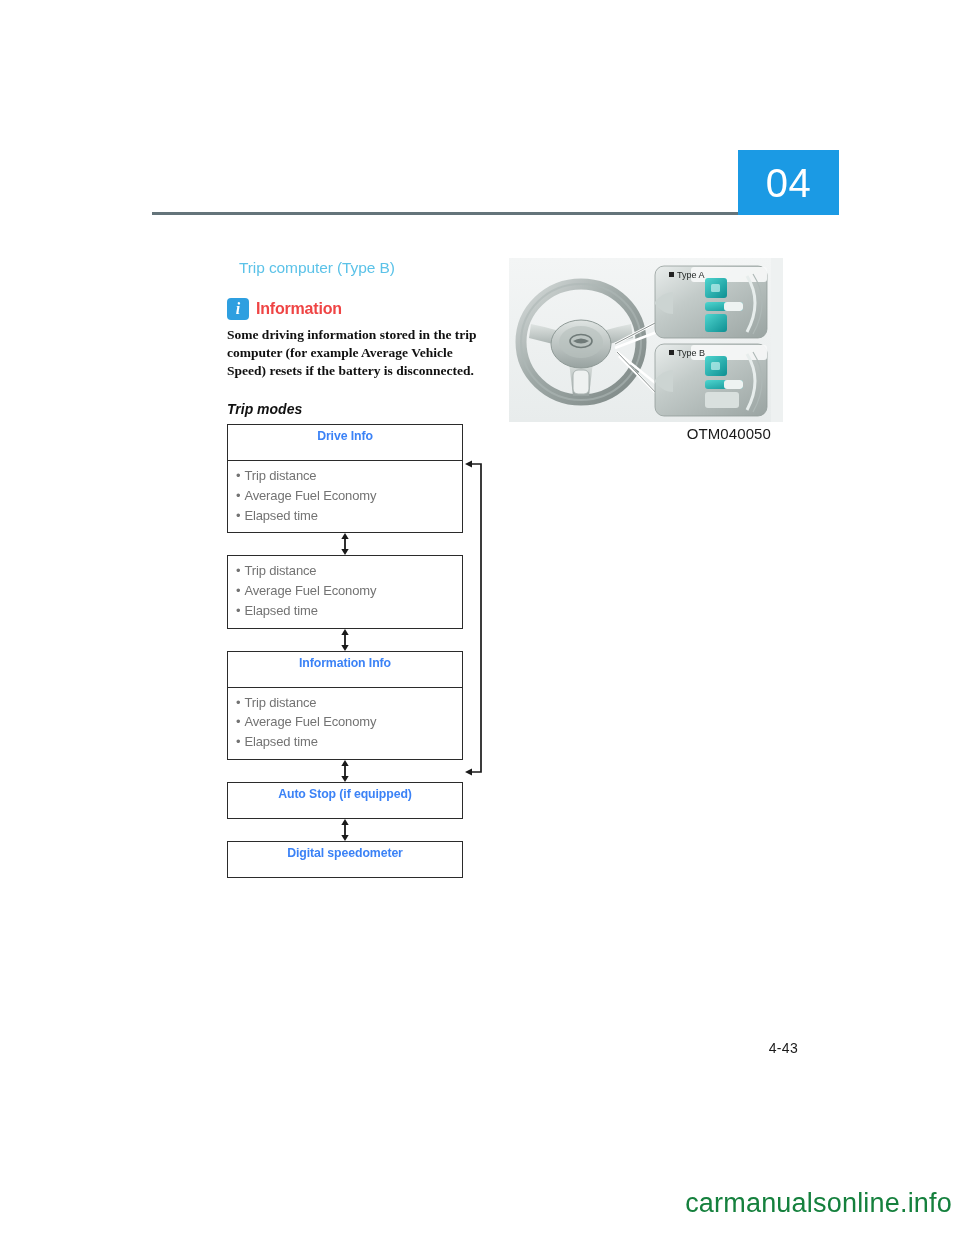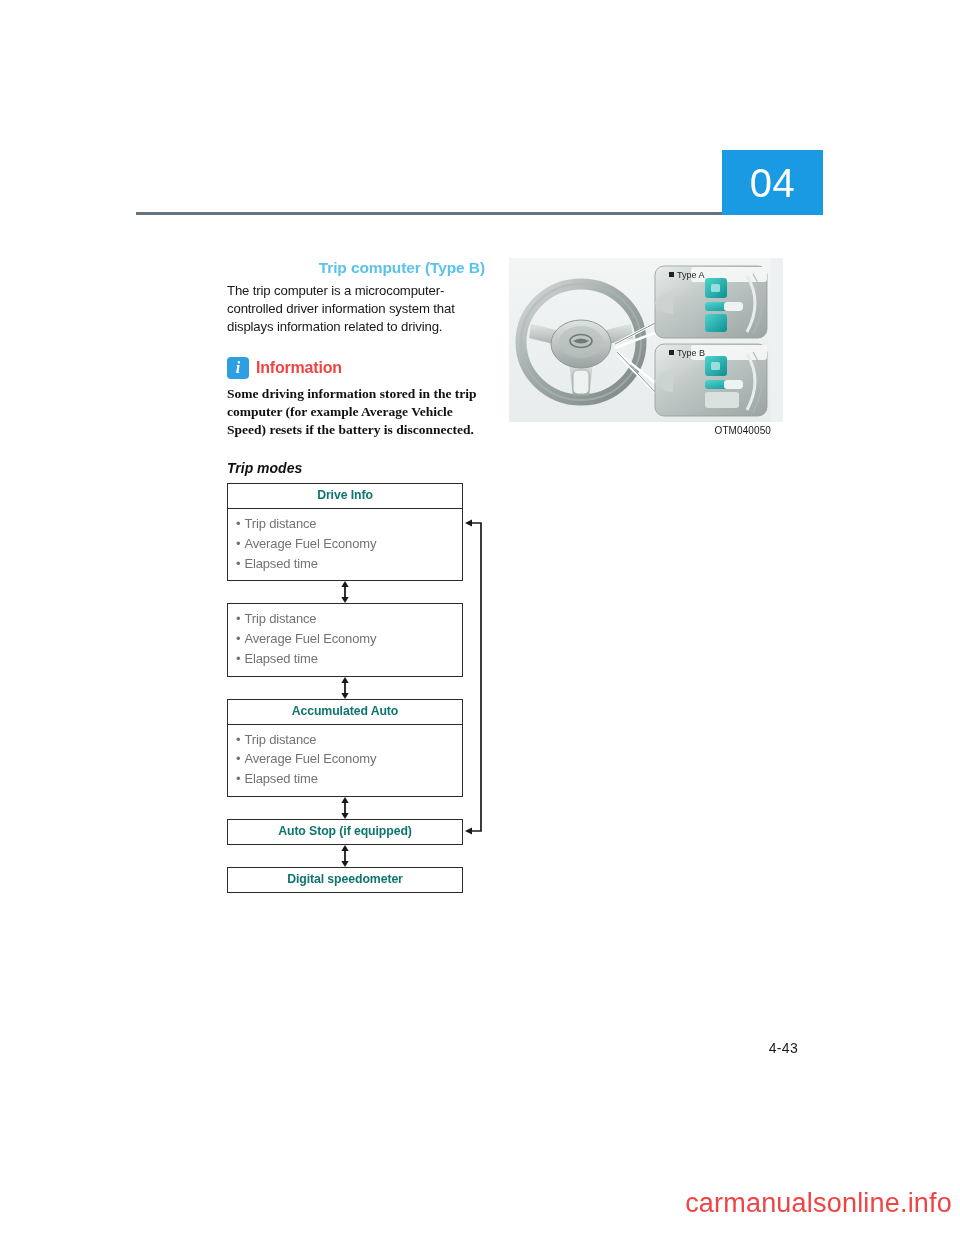--- a/index.html
+++ b/index.html
@@ -12,21 +12,21 @@
     height: 1242px;
     position: relative;
     font-family: "Liberation Sans", sans-serif;
     color: #1a1a1a;
     overflow: hidden;
   }
 
   
   #page-header {
     position: absolute;
-    left: 0; top: 0;
+    left: 16px; top: 0;
     width: 876px; height: 235px;
   }
   #header-rule {
     position: absolute;
     left: 136px;
     top: 212px;
     width: 588px;
     height: 3px;
     background: #64747a;
   }
@@ -66,25 +66,24 @@
     position: absolute;
     left: 509px;
     top: 258px;
     width: 262px;
   }
 
   
   .section-heading {
     color: #5bc2e8;
     font-size: 15.5px;
-    font-weight: bold;
+    font-weight: normal;
     line-height: 1.25;
     margin: 0 0 5px 12px;
     letter-spacing: -0.1px;
-    text-align: right;
   }
   .body-text {
     font-size: 13.2px;
     line-height: 1.36;
     margin: 0;
     color: #181818;
     letter-spacing: -0.15px;
   }
 
   
@@ -144,22 +143,22 @@
     position: relative;
     border: 1.6px solid #2b2b2b;
     box-sizing: border-box;
     width: 236px;
     background: #ffffff;
   }
   .flow-node-title {
     text-align: center;
     font-size: 12.3px;
     font-weight: bold;
-    padding: 4px 4px 6px 4px;
-    color: #0f766e;
+    padding: 4px 4px 17px 4px;
+    color: #3b82f6;
     letter-spacing: -0.1px;
   }
   .flow-node.has-body .flow-node-title {
     border-bottom: 1.6px solid #2b2b2b;
   }
   .flow-node-body {
     padding: 5px 0 7px 8px;
   }
   .flow-bullet {
     font-size: 13px;
@@ -200,21 +199,21 @@
   }
   #figure-image {
     width: 274px;
     height: 164px;
     background: #eef1f1;
     position: relative;
     overflow: hidden;
   }
   #figure-caption-id {
     text-align: right;
-    font-size: 10px;
+    font-size: 15px;
     color: #1a1a1a;
     margin-top: 3px;
     letter-spacing: 0.1px;
   }
   #figure-text {
     font-size: 13.2px;
     line-height: 1.36;
     margin-top: 6px;
     color: #181818;
     letter-spacing: -0.15px;
@@ -235,41 +234,40 @@
     color: #1a1a1a;
     letter-spacing: 0.3px;
   }
   #watermark {
     position: absolute;
     left: 0;
     top: 1188px;
     width: 952px;
     text-align: right;
     font-size: 27px;
-    color: #ef4444;
+    color: #15803d;
     letter-spacing: 0.2px;
   }
 </style>
 </head>
 <body>
 
 <div id="page-header">
   <div id="header-rule"></div>
   <div id="chapter-tab">
     <span id="chapter-number">04</span>
   </div>
 </div>
 
 <div id="content">
 
   <div id="col-left">
 
     <h2 class="section-heading">Trip computer (Type B)</h2>
 
-    <p class="body-text">The trip computer is a microcomputer-controlled driver information system that displays information related to driving.</p>
 
     <div class="info-block">
       <div class="info-head">
         <span class="info-icon">i</span>
         <span class="info-title">Information</span>
       </div>
       <p class="info-body">Some driving information stored in the trip computer (for example Average Vehicle Speed) resets if the battery is disconnected.</p>
     </div>
 
     <h3 class="subsection-heading">Trip modes</h3>
@@ -303,21 +301,21 @@
 
       <div class="connector">
         <svg width="16" height="22" viewBox="0 0 16 22">
           <line x1="8" y1="3" x2="8" y2="19" stroke="#1a1a1a" stroke-width="1.8"></line>
           <polygon points="8,0 4.3,6 11.7,6" fill="#1a1a1a"></polygon>
           <polygon points="8,22 4.3,16 11.7,16" fill="#1a1a1a"></polygon>
         </svg>
       </div>
 
       <div class="flow-node has-body">
-        <div class="flow-node-title">Accumulated Auto</div>
+        <div class="flow-node-title">Information Info</div>
         <div class="flow-node-body">
           <div class="flow-bullet">Trip distance</div>
           <div class="flow-bullet">Average Fuel Economy</div>
           <div class="flow-bullet">Elapsed time</div>
         </div>
       </div>
 
       <div class="connector">
         <svg width="16" height="22" viewBox="0 0 16 22">
           <line x1="8" y1="3" x2="8" y2="19" stroke="#1a1a1a" stroke-width="1.8"></line>

